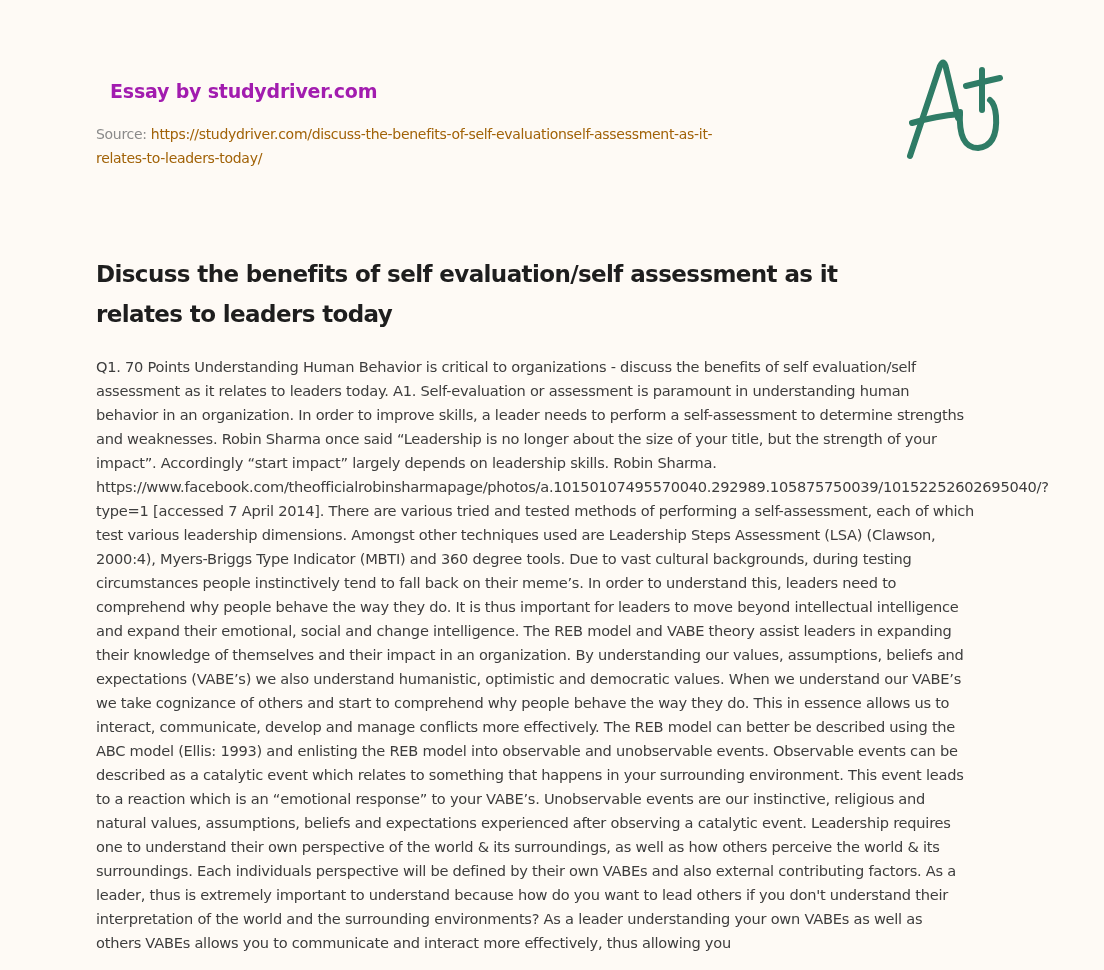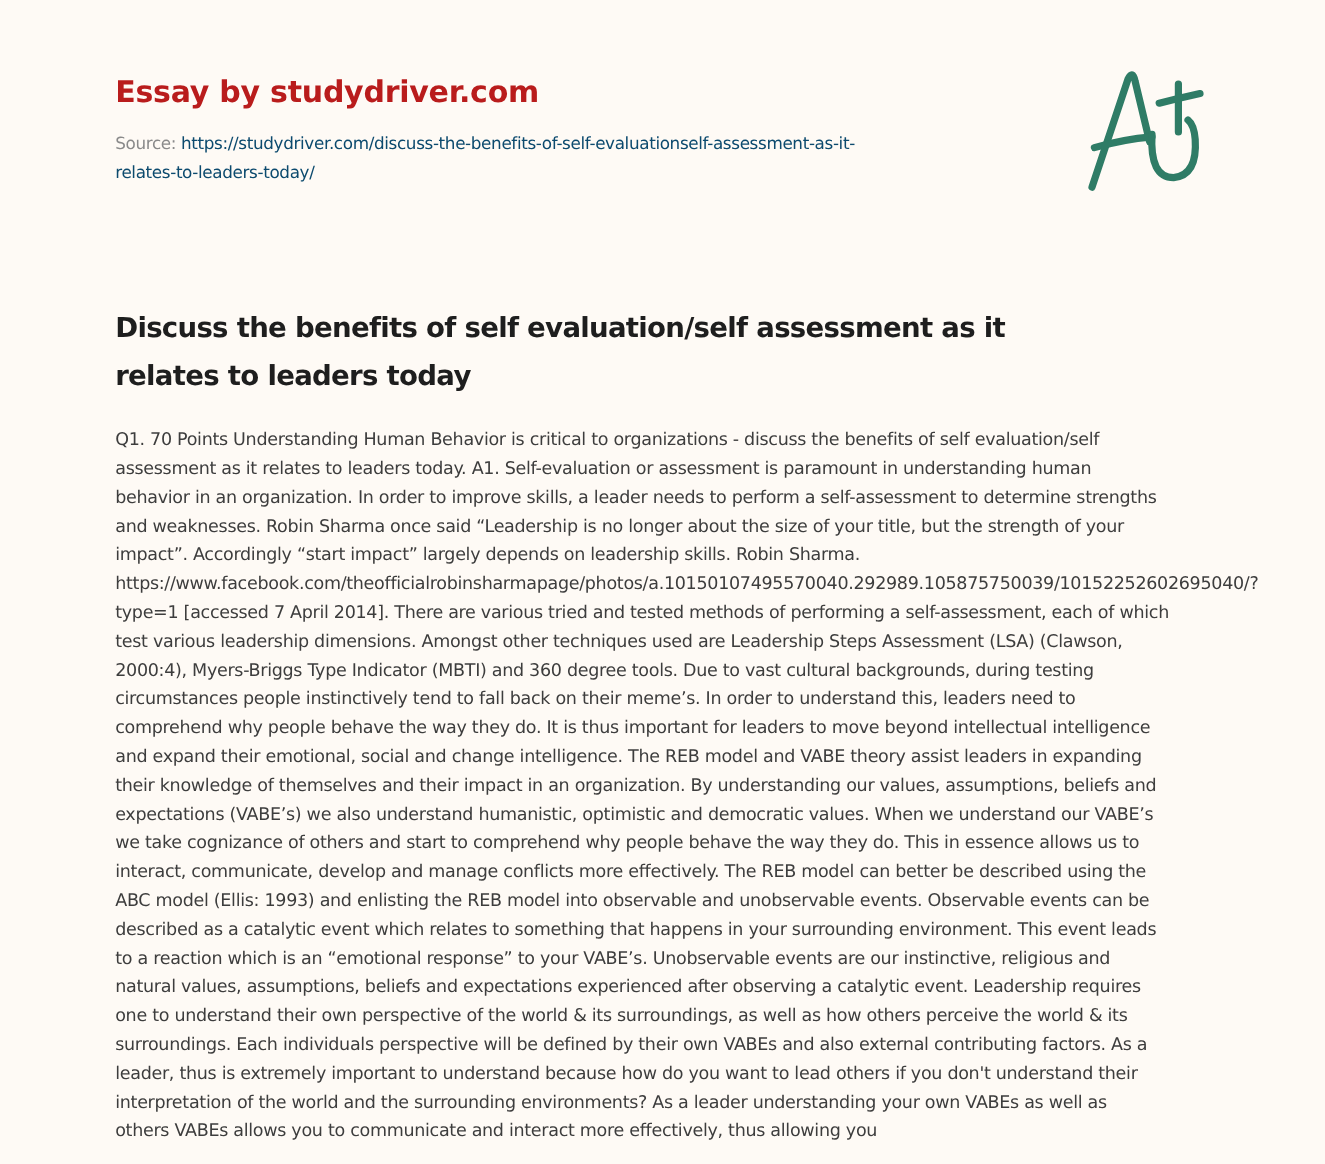--- a/index.html
+++ b/index.html
@@ -17,37 +17,37 @@
     }
     .site-header {
       position: absolute;
       left: 96px;
       top: 62px;
       width: 760px;
     }
     .site-title {
       font-family: "DejaVu Sans", sans-serif;
       font-weight: bold;
-      font-size: 25px;
+      font-size: 19px;
       letter-spacing: -0.2px;
-      color: #b91c1c;
-      margin: 0;
+      color: #a21caf;
+      margin: 14px;
       line-height: 30px;
     }
     .source {
       margin-top: 16px;
       font-size: 14px;
       line-height: 24px;
       letter-spacing: -0.3px;
     }
     .source-label {
       color: #8a8a8a;
     }
     .source-link {
-      color: #0c4a6e;
+      color: #a16207;
       text-decoration: none;
     }
     .source-line {
       display: block;
       white-space: nowrap;
     }
     .logo {
       position: absolute;
       left: 900px;
       top: 38px;

